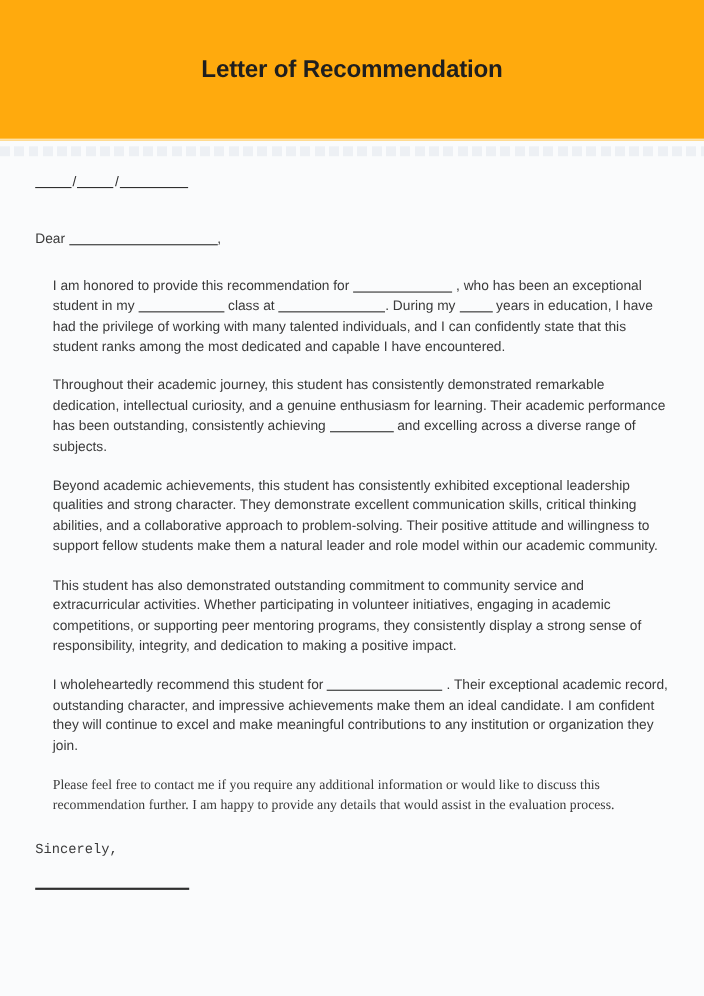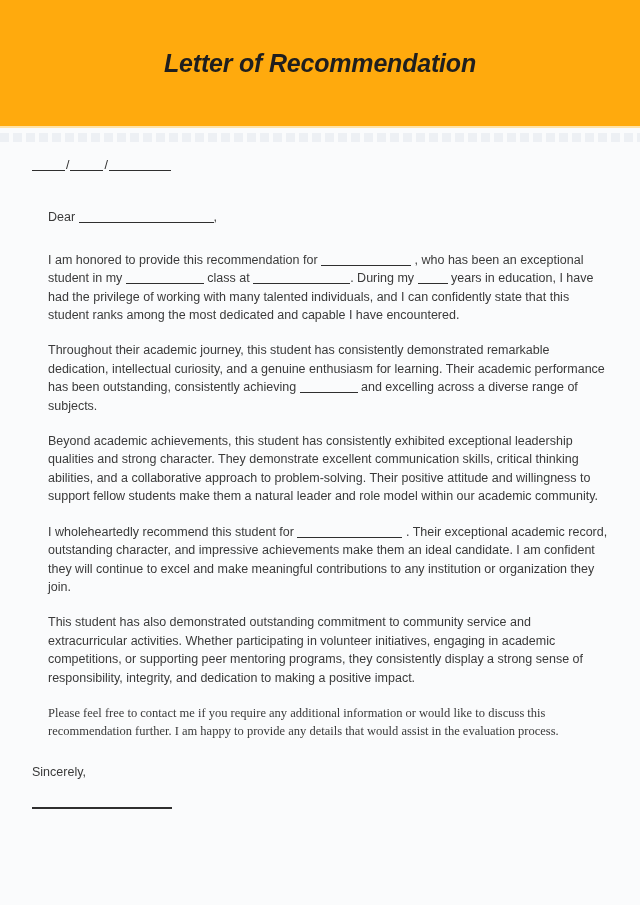--- a/index.html
+++ b/index.html
@@ -20,43 +20,42 @@
     color:var(--text-color);
   }
   .header{
     height:128px;
     background:var(--header-bg);
     border-bottom:2px solid var(--header-edge);
     display:flex;align-items:center;justify-content:center;
   }
   .header h1{
     margin:4px;
-    font-size:25px;font-weight:700;letter-spacing:-0.2px;
+    font-size:22px;font-weight:700;letter-spacing:-0.2px;
     color:var(--title-color);
-    font-style:italic;
   }
   .dash-divider{
     margin-top:5px;height:9px;width:100%;
     background:repeating-linear-gradient(90deg,var(--dash-color) 0 9px,transparent 9px 13px);
   }
   .content{
     padding:14px 32px 0 32px;
     font-size:12.5px;line-height:18.4px;
   }
   .blank{
     display:inline-block;height:5px;
     border-bottom:1.5px solid var(--line-color);
     transform:translateY(2px);
   }
   .date-line{margin:0 0 34px 0;white-space:nowrap;}
   .date-line .sep{color:var(--line-color);padding:0 1px;}
-  .salutation{margin:0 0 24px 16px;}
+  .salutation{margin:0 0 24px 0;}
   #paragraphs p{margin:0 0 17px 16px;}
   #paragraphs p:last-child{margin-top:7px;font-family:Liberation Serif, serif;}
-  .closing{margin:22px 0 0 0;}
+  .closing{margin:22px 0 0 0;font-family:Liberation Mono, monospace;}
   .signature-line{
     margin-top:26px;width:140px;height:0;
     border-bottom:2px solid var(--line-color);
   }
 </style>
 </head>
 <body>
 
 <header class="header">
   <h1>Letter of Recommendation</h1>
@@ -69,22 +68,22 @@
   <div class="date-line" id="date-line"><span class="blank" style="width: 33px;"></span><span class="sep">/</span><span class="blank" style="width: 33px;"></span><span class="sep">/</span><span class="blank" style="width: 62px;"></span></div>
 
   <div class="salutation">
     <span>Dear </span><span class="blank" id="salutation-blank" style="width: 135px;"></span><span>,</span>
   </div>
 
   <div id="paragraphs">
       <p>I am honored to provide this recommendation for <span class="blank" style="width: 90px;"></span> , who has been an exceptional student in my <span class="blank" style="width: 78px;"></span> class at <span class="blank" style="width: 97px;"></span>. During my <span class="blank" style="width: 30px;"></span> years in education, I have had the privilege of working with many talented individuals, and I can confidently state that this student ranks among the most dedicated and capable I have encountered.</p>
       <p>Throughout their academic journey, this student has consistently demonstrated remarkable dedication, intellectual curiosity, and a genuine enthusiasm for learning. Their academic performance has been outstanding, consistently achieving <span class="blank" style="width: 58px;"></span> and excelling across a diverse range of subjects.</p>
       <p>Beyond academic achievements, this student has consistently exhibited exceptional leadership qualities and strong character. They demonstrate excellent communication skills, critical thinking abilities, and a collaborative approach to problem-solving. Their positive attitude and willingness to support fellow students make them a natural leader and role model within our academic community.</p>
+      <p>This student has also demonstrated outstanding commitment to community service and extracurricular activities. Whether participating in volunteer initiatives, engaging in academic competitions, or supporting peer mentoring programs, they consistently display a strong sense of responsibility, integrity, and dedication to making a positive impact.</p>
       <p>I wholeheartedly recommend this student for <span class="blank" style="width: 105px;"></span> . Their exceptional academic record, outstanding character, and impressive achievements make them an ideal candidate. I am confident they will continue to excel and make meaningful contributions to any institution or organization they join.</p>
-      <p>This student has also demonstrated outstanding commitment to community service and extracurricular activities. Whether participating in volunteer initiatives, engaging in academic competitions, or supporting peer mentoring programs, they consistently display a strong sense of responsibility, integrity, and dedication to making a positive impact.</p>
       <p>Please feel free to contact me if you require any additional information or would like to discuss this recommendation further. I am happy to provide any details that would assist in the evaluation process.</p>
     </div>
 
   <div class="closing">Sincerely,</div>
 
   <div class="signature-line" id="signature-line" style="width: 140px;"></div>
 
 </main>
 
 </body></html>

